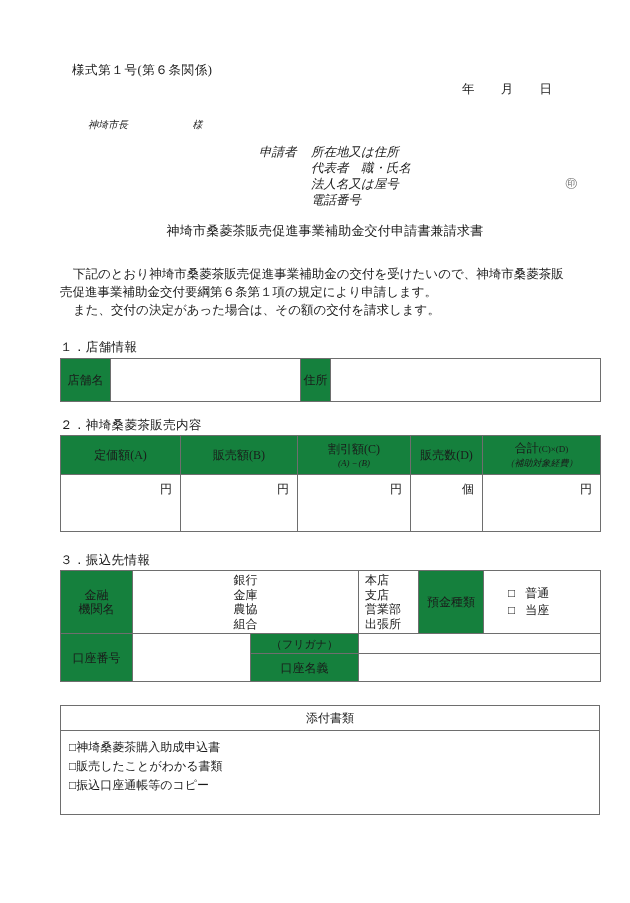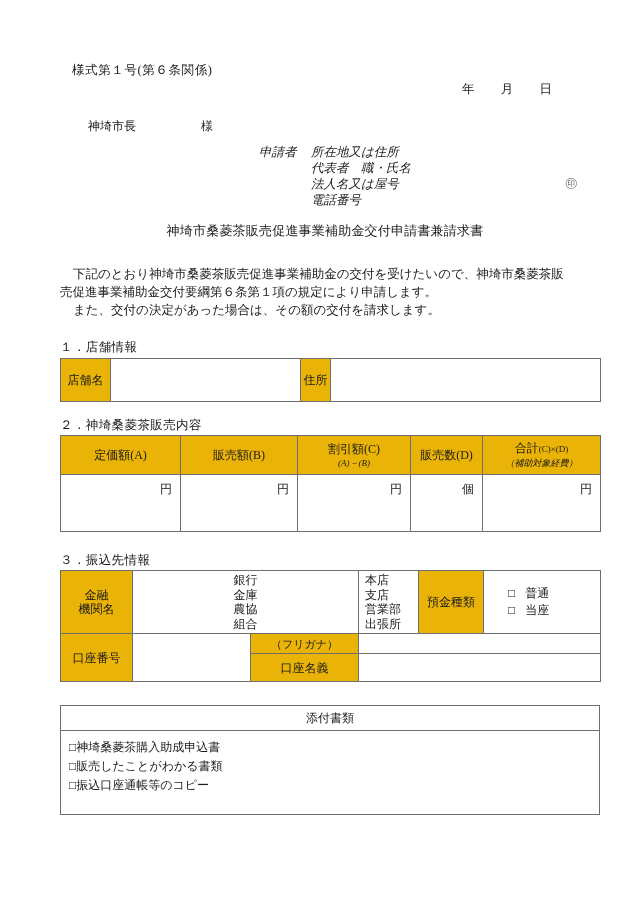--- a/index.html
+++ b/index.html
@@ -40,22 +40,23 @@
     font-size: 12.5px;
     white-space: nowrap;
   }
   .date-line span { display: inline-block; }
   .date-line .gap { width: 20px; }
 
   .addressee {
     position: absolute;
     left: 88px;
     top: 118px;
-    font-size: 12px;
-    white-space: nowrap;
+    font-size: 10px;
+    white-space: nowrap;
+    font-style: italic;
   }
   .addressee .sama {
     display: inline-block;
     margin-left: 62px;
   }
 
   .applicant {
     position: absolute;
     left: 259px;
     top: 144px;
@@ -123,21 +124,21 @@
     font-size: 12px;
     background: #fff;
   }
   table.form td {
     border: 1px solid #6e6e6e;
     padding: 0;
     vertical-align: middle;
     text-align: center;
   }
   .hd {
-    background: #eab308;
+    background: #15803d;
     margin-left: 23px;
   }
   .cell-pad { padding: 2px 4px; }
 
   
   #tbl-shop { left: 60px; top: 358px; width: 540px; }
   #tbl-shop td { height: 42px; }
 
   
   #tbl-sales { left: 60px; top: 435px; width: 540px; }

